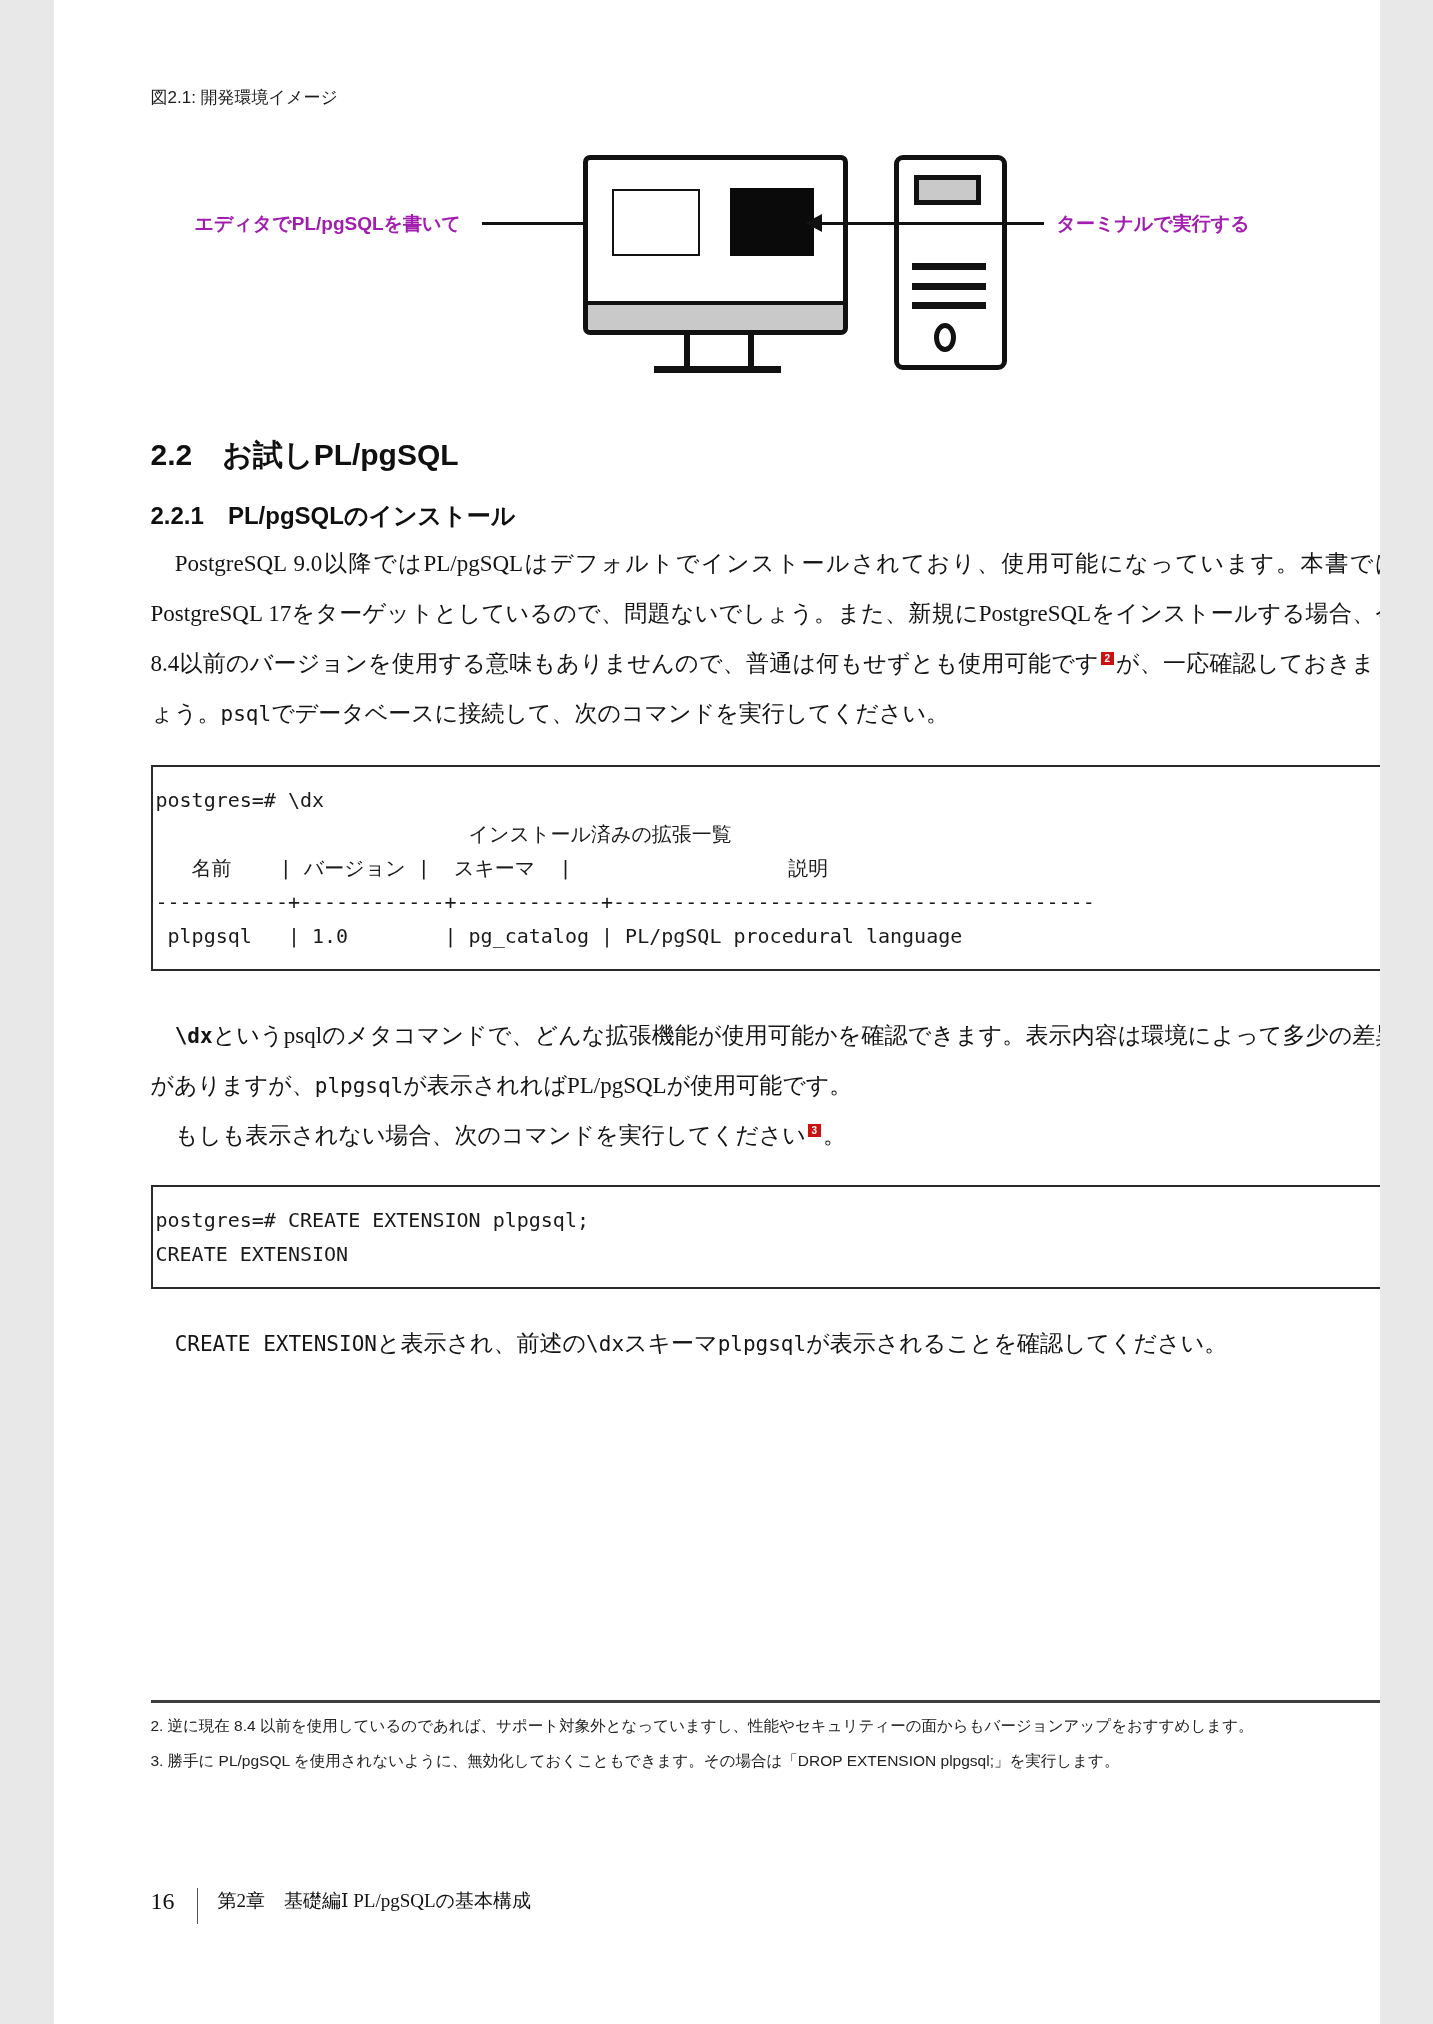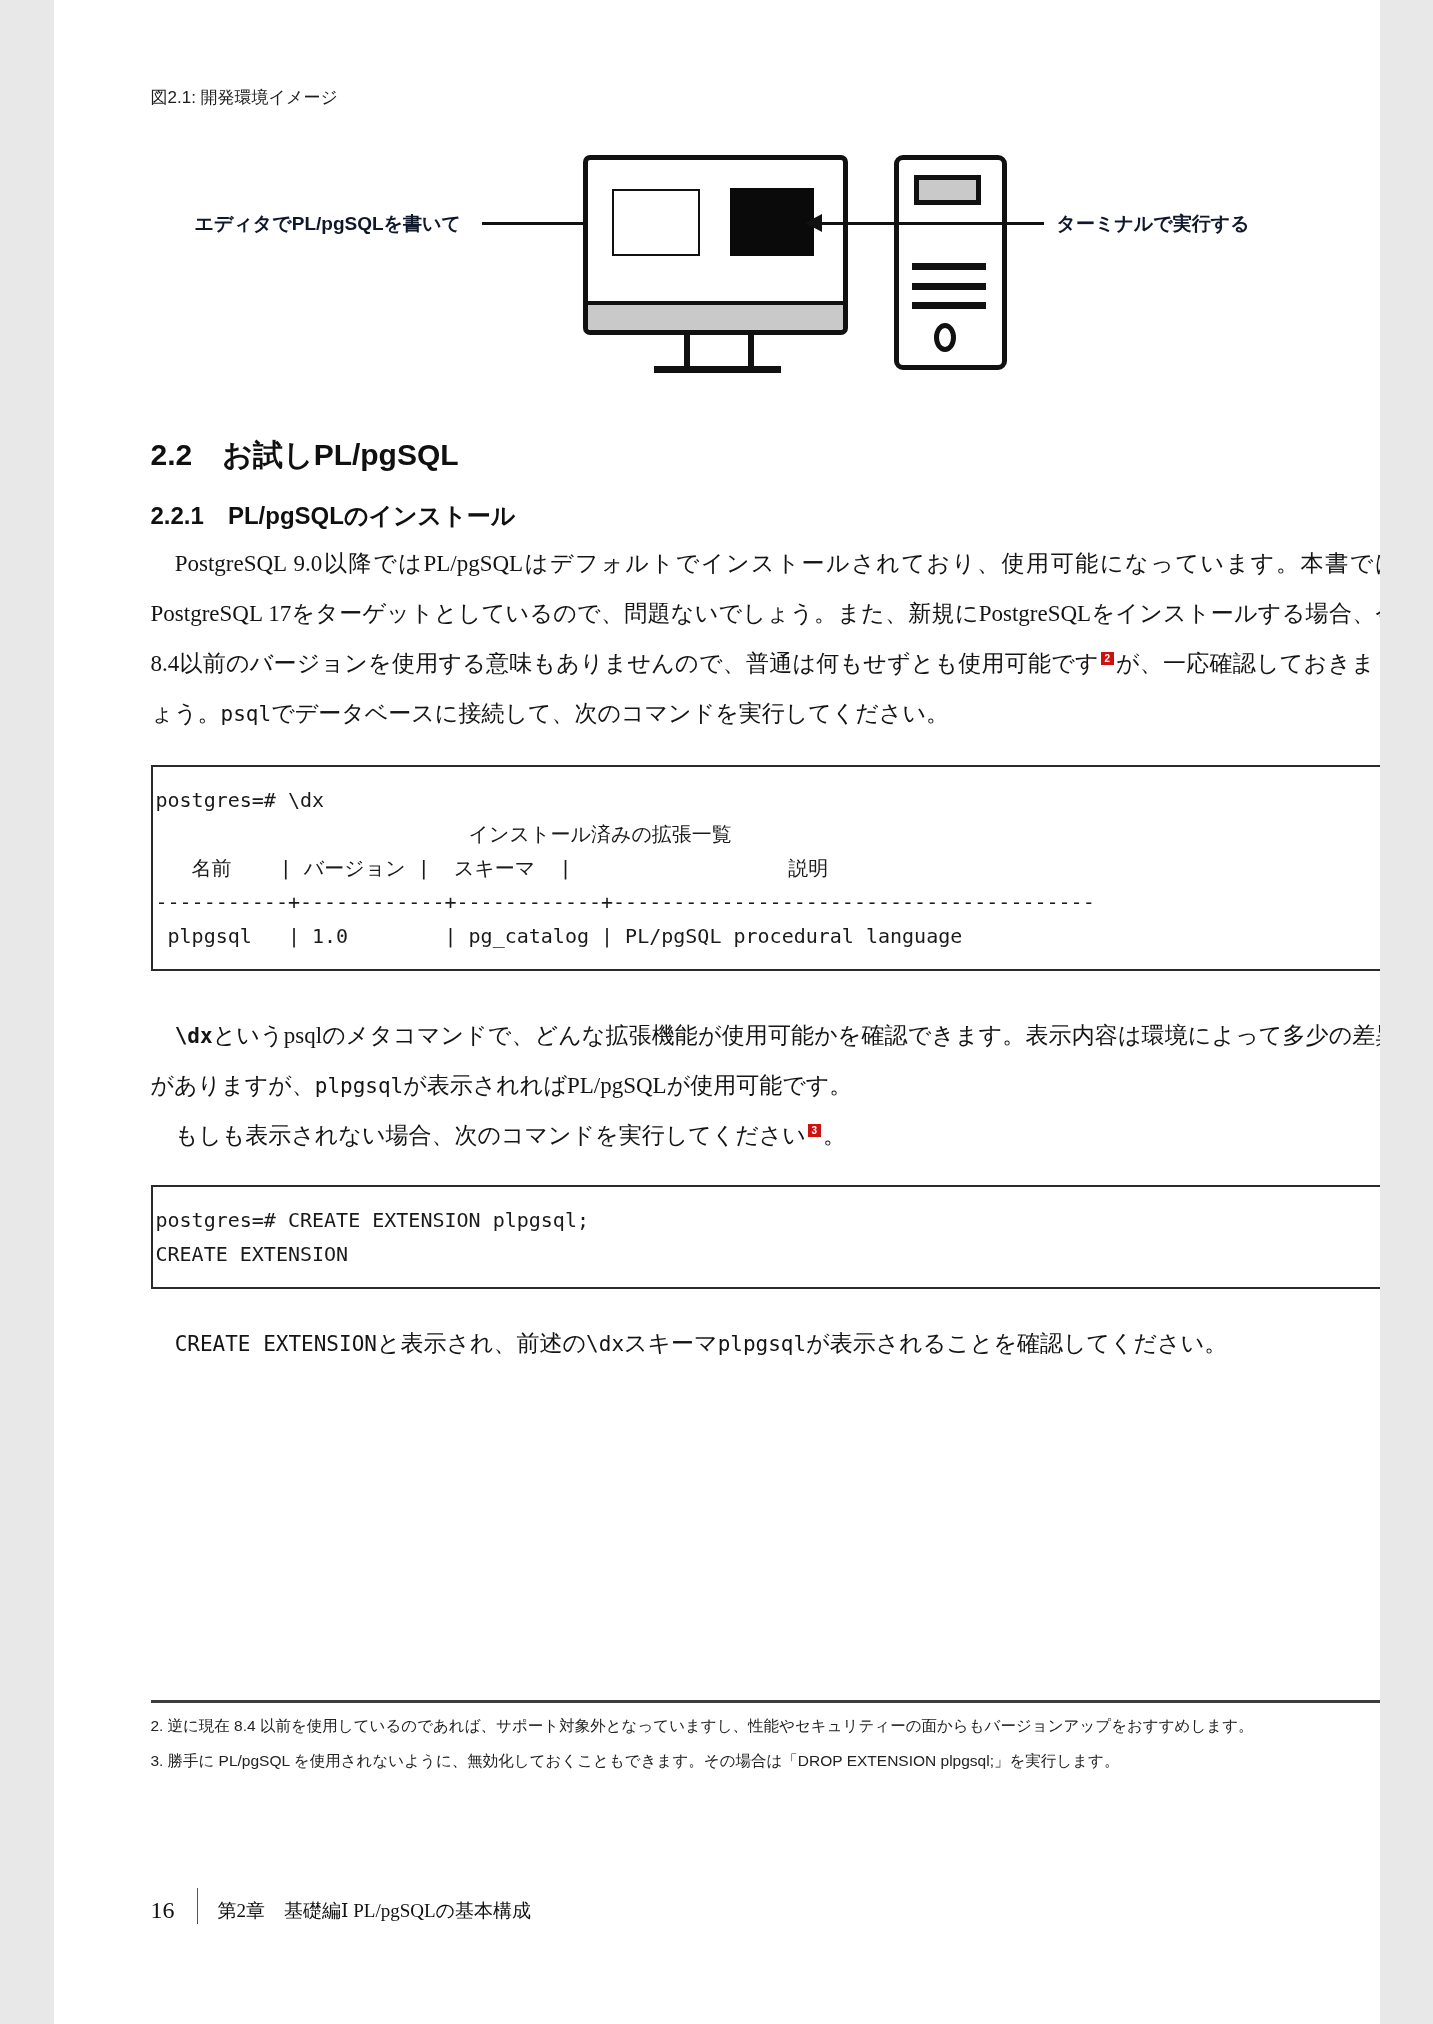--- a/index.html
+++ b/index.html
@@ -30,21 +30,21 @@
   .tb1{top:103px}.tb2{top:123px}.tb3{top:142px}
   .tower-circle{position:absolute;left:35px;top:163px;width:22px;height:29px;background:#fff;
                 border:5px solid #111;border-radius:50%;box-sizing:border-box;}
   .arrow-line{position:absolute;top:97px;height:3px;background:#111;}
   .arrow-left-line{left:331px;width:120px;}
   .arrow-right-line{left:669px;width:224px;}
   .ah{position:absolute;width:0;height:0;border-top:9px solid transparent;border-bottom:9px solid transparent;}
   .ah-right{left:448px;top:89px;border-left:17px solid #111;}
   .ah-left{left:654px;top:89px;border-right:17px solid #111;}
   .fig-label{position:absolute;top:86px;font-family:"Liberation Sans","DejaVu Sans",sans-serif;
-             font-weight:bold;font-size:19px;color:#0f172a;white-space:nowrap;}
+             font-weight:bold;font-size:19px;color:#a21caf;white-space:nowrap;}
   .fig-label.left{left:44px;}
   .fig-label.right{left:906px;}
 
   
   .h2{margin-top:50px;font-family:"Liberation Sans","DejaVu Sans",sans-serif;font-weight:bold;
       font-size:30px;line-height:40px;color:#101010;}
   .h2 .sec-no{margin-right:30px;}
   .h3{margin-top:24px;font-family:"Liberation Sans","DejaVu Sans",sans-serif;font-weight:bold;
       font-size:24px;line-height:34px;color:#101010;}
   .h3 .sec-no{margin-right:24px;}
@@ -66,21 +66,21 @@
   .cb2{margin-top:24px;}
 
   
   .footnotes{position:absolute;left:97px;top:1700px;width:1248px;}
   .fn-rule{height:3px;background:#3d3d3d;}
   .fn-item{margin-top:11px;font-family:"Liberation Sans","DejaVu Sans",sans-serif;
            font-size:15.5px;line-height:24px;color:#222;}
   .fn-num{margin-right:4px;}
 
   
-  .footer{position:absolute;left:97px;top:1888px;display:flex;align-items:flex-end;}
+  .footer{position:absolute;left:97px;top:1888px;display:flex;align-items:flex-start;}
   .page-no{font-size:24px;color:#111;}
   .footer-div{width:1px;height:36px;background:#555;margin:0 20px 0 22px;}
   .chapter{font-size:19px;color:#111;}
 </style>
 </head>
 <body>
 
 <div class="page">
   <div class="content">
 

